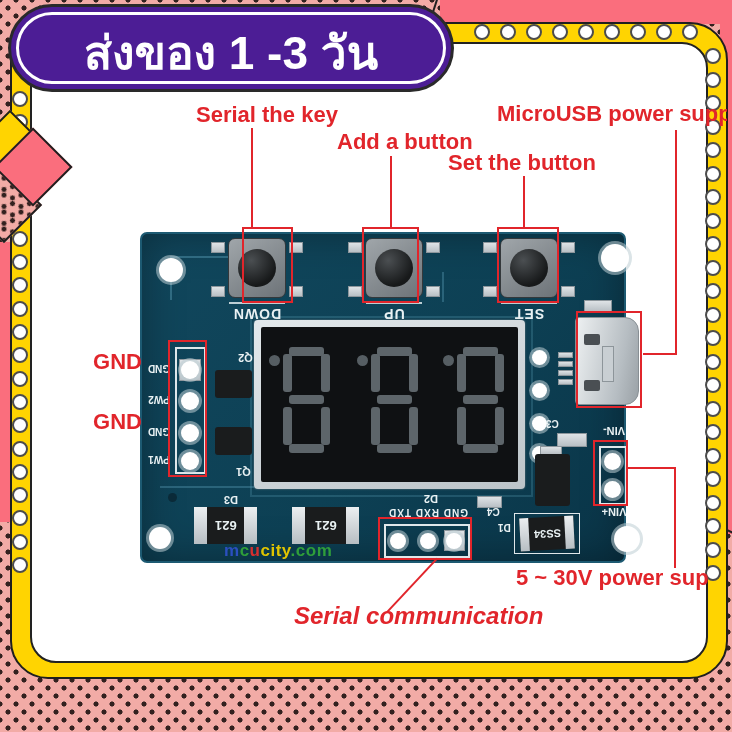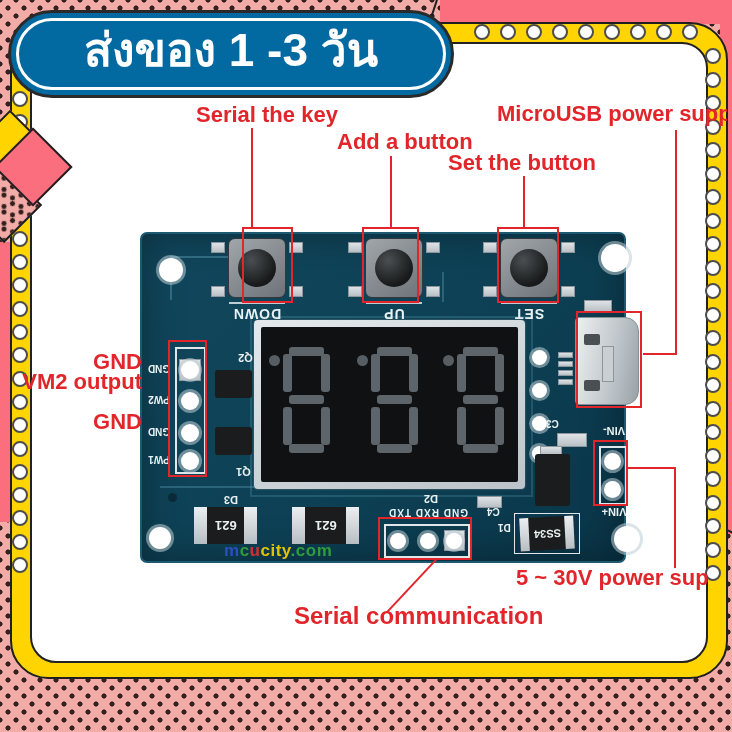--- a/index.html
+++ b/index.html
@@ -13,22 +13,22 @@
     background-size:16px 16px;background-position:0 0,8px 8px;}
   .bg{left:0;top:0;width:732px;height:732px;}
   .pink-solid{background:#fa6e7d;}
   .edge-line{background:#1f1f1f;}
   .frame-yellow{left:10px;top:22px;width:714px;height:653px;background:#ffd401;
     border:2px solid #1f1f1f;border-radius:38px;}
   .frame-white{left:30px;top:42px;width:674px;height:617px;background:#fff;
     border:2px solid #222;border-radius:26px;}
   .bcircle{width:16px;height:16px;border-radius:50%;background:#fff;border:2px solid #4c4c4c;box-sizing:border-box;}
   .diamond{transform:rotate(45deg);border:2.5px solid #1f1f1f;box-sizing:border-box;}
-  .banner{left:8px;top:10px;width:440px;height:82px;background:#0369a1;
-    border:3px solid #2a2a2a;border-radius:44px;display:flex;align-items:flex-start;justify-content:center;}
+  .banner{left:8px;top:4px;width:440px;height:82px;background:#4c1d95;
+    border:3px solid #2a2a2a;border-radius:44px;display:flex;align-items:flex-end;justify-content:center;}
   .banner-inner{position:absolute;inset:5px;border:3px solid #fff;border-radius:38px;}
   .banner-text{position:relative;color:#fff;font-size:46px;font-weight:bold;white-space:nowrap;}
   
   .board{left:140px;top:232px;width:486px;height:331px;
     background:linear-gradient(135deg,#11475d 0%,#0d4054 55%,#0a3548 100%);
     border:2px solid #1d5a72;border-radius:7px;box-sizing:border-box;
     box-shadow:inset 0 0 40px rgba(0,0,0,.35);}
   .hole{border-radius:50%;background:#fff;box-shadow:0 0 0 3px rgba(190,205,212,.55);}
   .pad{background:linear-gradient(#dfe3e6,#b9c0c5);border:1px solid #8d969c;box-sizing:border-box;}
   .silk{color:#e9f1f3;font-weight:bold;white-space:nowrap;}
@@ -312,19 +312,18 @@
   <div class="abs redline" style="left:674px;top:467px;width:2px;height:101px;"></div>
   <div class="abs redline" style="left:438px;top:559px;width:74px;height:2px;transform-origin:0 0;transform:rotate(133deg);"></div>
 
   <div class="abs ann" style="left:196px;top:103px;">Serial the key</div>
   <div class="abs ann" style="left:448px;top:151px;">Set the button</div>
   <div class="abs ann" style="left:337px;top:130px;">Add a button</div>
   <div class="abs clip" style="left:497px;top:102px;width:230px;height:28px;">
     <span class="ann">MicroUSB power supply</span>
   </div>
   <div class="abs ann tright" style="left:60px;top:350px;width:82px;">GND</div>
-  <div class="abs ann tright" style="left:0px;top:370px;width:142px;">VM2 output</div>
   <div class="abs ann tright" style="left:60px;top:410px;width:82px;">GND</div>
   <div class="abs clip" style="left:516px;top:566px;width:194px;height:28px;">
     <span class="ann">5 ~ 30V power supply</span>
   </div>
-  <div class="abs ann" style="left:294px;top:603px;font-size:24px;">Serial communication</div>
+  <div class="abs ann" style="left:294px;top:603px;font-size:24px;font-style:italic;">Serial communication</div>
 </div>
 
 </body></html>

